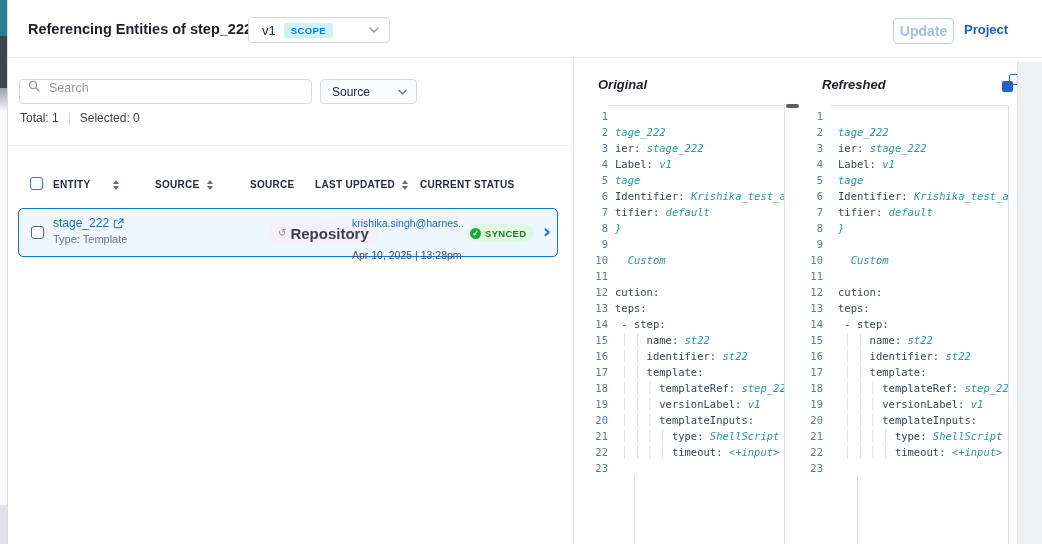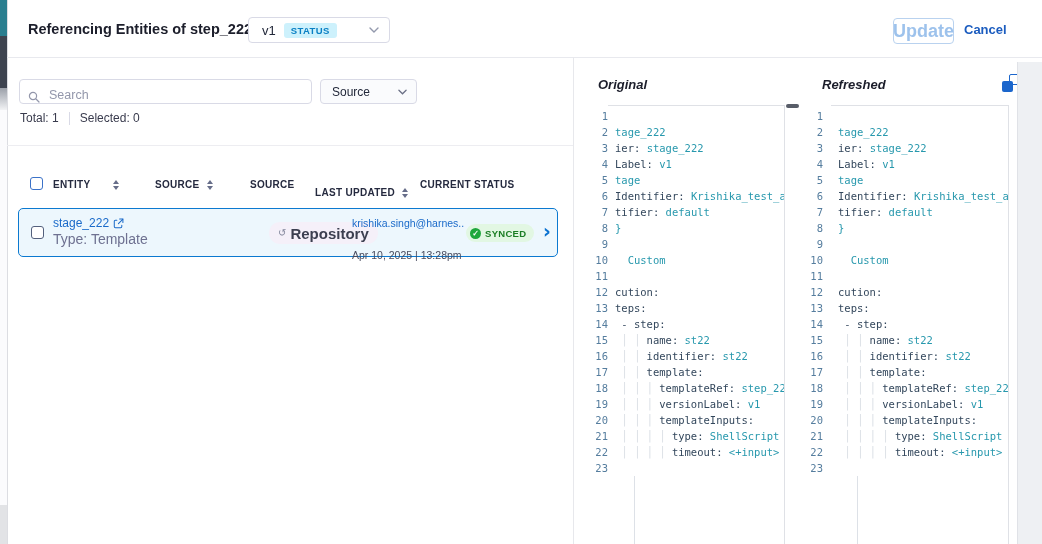--- a/index.html
+++ b/index.html
@@ -14,25 +14,25 @@
   .sliver .fade{position:absolute;left:0;top:88px;width:7px;height:22px;background:linear-gradient(#9ba0a9,#f2f3f5);}
   .sliver .foot{position:absolute;left:0;top:505px;width:7px;height:39px;background:#e2e3e6;}
 
   
   .hdr-line{left:7px;top:57px;width:1035px;height:1px;background:#e8e9ee;}
   .title{left:28px;top:21px;font-size:14.5px;font-weight:bold;color:#1c1e2b;}
   .ver-dd{left:248px;top:17px;width:142px;height:26px;border:1px solid #d9dae6;border-radius:4px;background:#fff;display:flex;align-items:center;box-sizing:border-box;padding:0 10px 0 13px;}
   .ver-dd .v{font-size:13px;color:#22283a;}
   .badge-stable{margin-left:8px;background:#cdf1fc;color:#0a80c4;font-size:9.5px;font-weight:bold;letter-spacing:.4px;padding:2px 7px;border-radius:3px;}
   .ver-dd .chev{margin-left:auto;}
-  .btn-update{left:893px;top:18px;width:61px;height:26px;border:1px solid #b9d2ef;border-radius:4px;background:#fff;color:#9dc2ec;font-size:18px;font-weight:bold;display:flex;align-items:center;justify-content:center;box-sizing:border-box;}
+  .btn-update{left:893px;top:18px;width:61px;height:26px;border:1px solid #b9d2ef;border-radius:4px;background:#fff;color:#9dc2ec;font-size:14px;font-weight:bold;display:flex;align-items:center;justify-content:center;box-sizing:border-box;}
   .btn-cancel{left:964px;top:22px;font-size:13px;font-weight:bold;color:#1b5cbf;cursor:pointer;}
 
   
-  .search{left:19px;top:79px;width:293px;height:25px;border:1px solid #d9dae6;border-radius:4px;box-sizing:border-box;display:flex;align-items:flex-end;padding:0 8px;background:#fff;}
+  .search{left:19px;top:79px;width:293px;height:25px;border:1px solid #d9dae6;border-radius:4px;box-sizing:border-box;display:flex;align-items:flex-start;padding:0 8px;background:#fff;}
   .search input{border:none;outline:none;font-size:12.5px;color:#3a3d50;width:100%;margin-left:7px;font-family:"Liberation Sans",sans-serif;background:transparent;}
   .search input::placeholder{color:#9397ab;}
   .dd{height:25px;border:1px solid #d9dae6;border-radius:4px;background:#fafbfd;box-sizing:border-box;display:flex;align-items:center;padding:0 9px 0 11px;}
   .dd .lbl{font-size:12px;color:#22283a;}
   .dd .chev{margin-left:auto;}
   .dd-source{left:320px;top:79px;width:97px;}
   .dd-status{left:425px;top:79px;width:97px;}
   .totals{left:20px;top:111px;display:flex;align-items:center;font-size:12px;color:#393b4d;}
   .totals .sep{width:1px;height:13px;background:#d9dae6;margin:0 10px;}
   .panel-split{left:7px;top:145px;width:566px;height:1px;background:#ededf1;}
@@ -41,21 +41,21 @@
   .th{position:absolute;top:179px;font-size:10px;font-weight:bold;letter-spacing:.3px;color:#252a3f;display:flex;align-items:center;}
   .sort{display:inline-flex;flex-direction:column;gap:2px;margin-left:7px;}
   .sort i{display:block;width:0;height:0;border-left:3.5px solid transparent;border-right:3.5px solid transparent;}
   .sort .up{border-bottom:4px solid #666d89;}
   .sort .dn{border-top:4px solid #666d89;}
 
   .row{left:18px;top:208px;width:540px;height:49px;background:#edf7fd;border:1px solid #0b79d0;border-radius:5px;box-sizing:border-box;cursor:pointer;}
   .row .cb-row{position:absolute;left:12px;top:17px;border:1.5px solid #53607d;}
   .cell2{position:absolute;top:7px;line-height:15px;}
   .link{color:#1a6ac9;font-size:12px;display:flex;align-items:center;gap:4px;white-space:nowrap;}
-  .sub{color:#6e7191;font-size:14px;margin-top:1px;white-space:nowrap;}
+  .sub{color:#6e7191;font-size:11px;margin-top:1px;white-space:nowrap;}
   .c-entity{left:34px;}
   .c-scope{left:137px;}
   .pill{position:absolute;left:250px;top:13px;height:22px;background:#f5f0f9;border-radius:11px;display:flex;align-items:center;padding:0 9px;gap:4px;}
   .pill .ic{color:#83879c;font-size:10px;line-height:10px;}
   .pill .t{font-size:15px;color:#3c3f50;font-weight:bold;}
   .c-upd{left:333px;top:8px;width:112px;overflow:hidden;}
   .c-upd .by{color:#1a6ac9;font-size:10.5px;white-space:nowrap;}
   .c-upd .at{color:#474a5e;font-size:10.5px;margin-top:20px;white-space:nowrap;}
   .badge-sync{position:absolute;left:447px;top:15px;height:18px;background:#e2f7e3;border-radius:9px;display:flex;align-items:center;padding:0 8px 0 4px;gap:4px;}
   .badge-sync .dot{width:11px;height:11px;border-radius:50%;background:#1fa73c;color:#fff;font-size:8px;line-height:11px;text-align:center;font-weight:bold;}
@@ -84,21 +84,21 @@
 
   .gutter{top:108px;font-family:"DejaVu Sans Mono",monospace;font-size:10.5px;color:#557d9e;text-align:right;}
   .gutter div{height:16px;line-height:16px;}
   .g-o{left:573px;width:35px;}
   .g-r{left:785px;width:38px;}
   .code{top:108px;overflow:hidden;font-family:"DejaVu Sans Mono",monospace;font-size:10.5px;}
   .code div{height:16px;line-height:16px;white-space:pre;}
   .c-o{left:615px;width:169px;}
   .c-r{left:838px;width:170px;}
   .code .k{color:#33475c;}
-  .code .v{color:#2798ad;}
+  .code .v{color:#2798ad;font-style:italic;}
   .code .p{color:#44566b;}
   .code .g{color:#d7dce3;}
 
   svg{display:block;}
 </style>
 </head>
 <body>
 
 <div class="app">
 
@@ -106,30 +106,30 @@
     <div class="teal"></div>
     <div class="dark"></div>
     <div class="fade"></div>
     <div class="foot"></div>
   </div>
 
   <div class="abs title">Referencing Entities of step_222</div>
 
   <div class="abs ver-dd">
     <span class="v">v1</span>
-    <span class="badge-stable">STATUS</span>
+    <span class="badge-stable">SCOPE</span>
     <span class="chev">
       <svg width="10" height="6" viewBox="0 0 10 6">
           <path d="M1 1l4 4 4-4" stroke="#9399ad" stroke-width="1.4" fill="none" stroke-linecap="round"></path>
         </svg>
     </span>
   </div>
 
   <button class="abs btn-update">Update</button>
-  <div class="abs btn-cancel">Cancel</div>
+  <div class="abs btn-cancel">Project</div>
   <div class="abs hdr-line"></div>
 
   <div class="abs search">
     <span>
       <svg width="12" height="12" viewBox="0 0 12 12">
           <circle cx="5" cy="5" r="3.6" stroke="#9397ab" stroke-width="1.2" fill="none"></circle>
           <path d="M8 8l3 3" stroke="#9397ab" stroke-width="1.2" stroke-linecap="round"></path>
         </svg>
     </span>
     <input placeholder="Search" style="">
@@ -163,21 +163,21 @@
       <div class="th" style="left: 155px;">
         <span>SOURCE</span>
         <span class="sort">
           <i class="up"></i>
           <i class="dn"></i>
         </span>
       </div>
       <div class="th" style="left: 250px;">
         <span>SOURCE</span>
       </div>
-      <div class="th" style="left: 315px; margin-top: 8px;">
+      <div class="th" style="left: 315px;">
         <span>LAST UPDATED</span>
         <span class="sort">
           <i class="up"></i>
           <i class="dn"></i>
         </span>
       </div>
       <div class="th" style="left: 420px;">
         <span>CURRENT STATUS</span>
       </div>
     </div>

